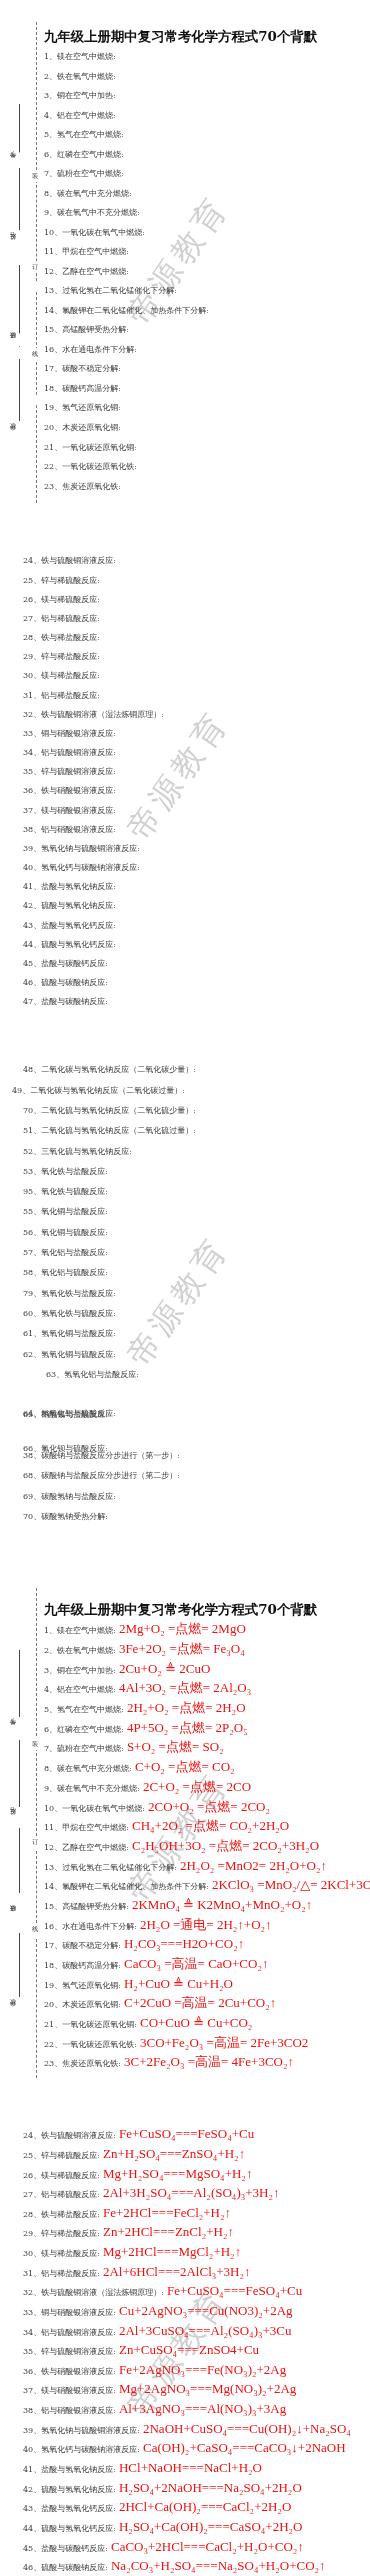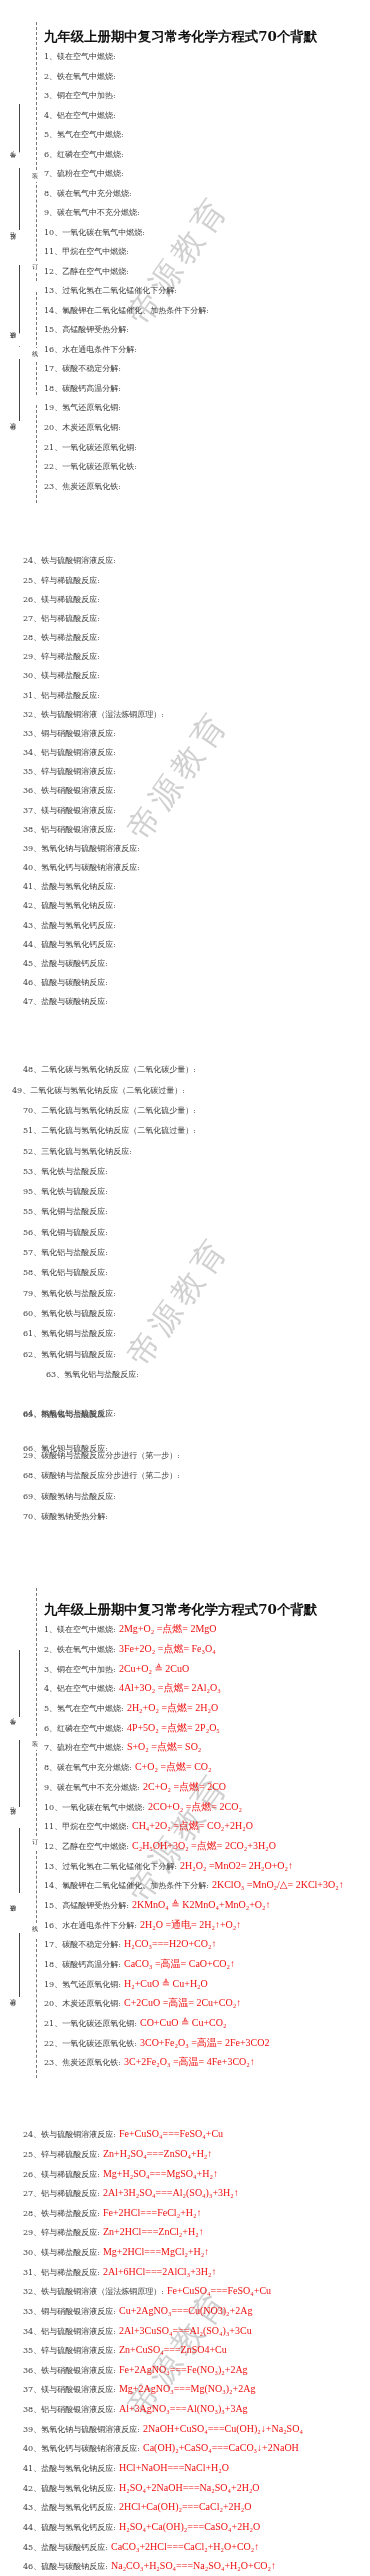--- a/index.html
+++ b/index.html
@@ -12,21 +12,21 @@
             writing-mode: vertical-rl; transform: rotate(180deg); text-align: center;
             background: #fff; padding: 2.1px 0; letter-spacing: 1px; }
   .bind-char { position: absolute; left: 31px; width: 8.2px; font-size: 6.2px; color: #333;
                background: #fff; text-align: center; padding: 1.5px 0; }
   .title { position: absolute; left: 44px; font-size: 13.4px; font-weight: bold; color: #111;
            letter-spacing: 0px; white-space: nowrap; font-family: "DejaVu Serif", serif; }
   .row { position: absolute; white-space: nowrap; font-size: 8px; line-height: 11.3px;
          display: flex; align-items: baseline; }
   .row .q { color: #3a3a3a; }
   .row .a { color: #f01010; font-family: "Liberation Serif", "DejaVu Serif", serif;
-            font-size: 10px; margin-left: 3.1px; }
+            font-size: 13px; margin-left: 3.1px; }
   .watermark { position: absolute; font-size: 32px; color: rgba(170,170,170,0.55);
                transform: rotate(-55deg); transform-origin: left top; white-space: nowrap;
                letter-spacing: 5.2px; pointer-events: none; font-family: "DejaVu Sans", sans-serif; }
 </style>
 </head>
 <body>
 
 <div class="page" style="top:0;height:1546px;">
   <div class="dash" style="top:21.6px;height:148px;"></div>
   <div class="dash" style="top:180px;height:101px;"></div>
@@ -246,21 +246,21 @@
       <div class="row" style="top: 1408px; left: 23px;">
         <span class="q">64、氢氧化铝与硫酸反应:</span>
       </div>
       <div class="row" style="top: 1409px; left: 23px;">
         <span class="q">65、硝酸银与盐酸反应:</span>
       </div>
       <div class="row" style="top: 1430px; left: 23px; margin-top: 13px;">
         <span class="q">66、氯化钡与硫酸反应:</span>
       </div>
       <div class="row" style="top: 1450px; left: 23px;">
-        <span class="q">29、碳酸钠与盐酸反应分步进行（第一步）:</span>
+        <span class="q">38、碳酸钠与盐酸反应分步进行（第一步）:</span>
       </div>
       <div class="row" style="top: 1470px; left: 23px;">
         <span class="q">68、碳酸钠与盐酸反应分步进行（第二步）:</span>
       </div>
       <div class="row" style="top: 1491px; left: 23px;">
         <span class="q">69、碳酸氢钠与盐酸反应:</span>
       </div>
       <div class="row" style="top: 1511px; left: 23px;">
         <span class="q">70、碳酸氢钠受热分解:</span>
       </div>

